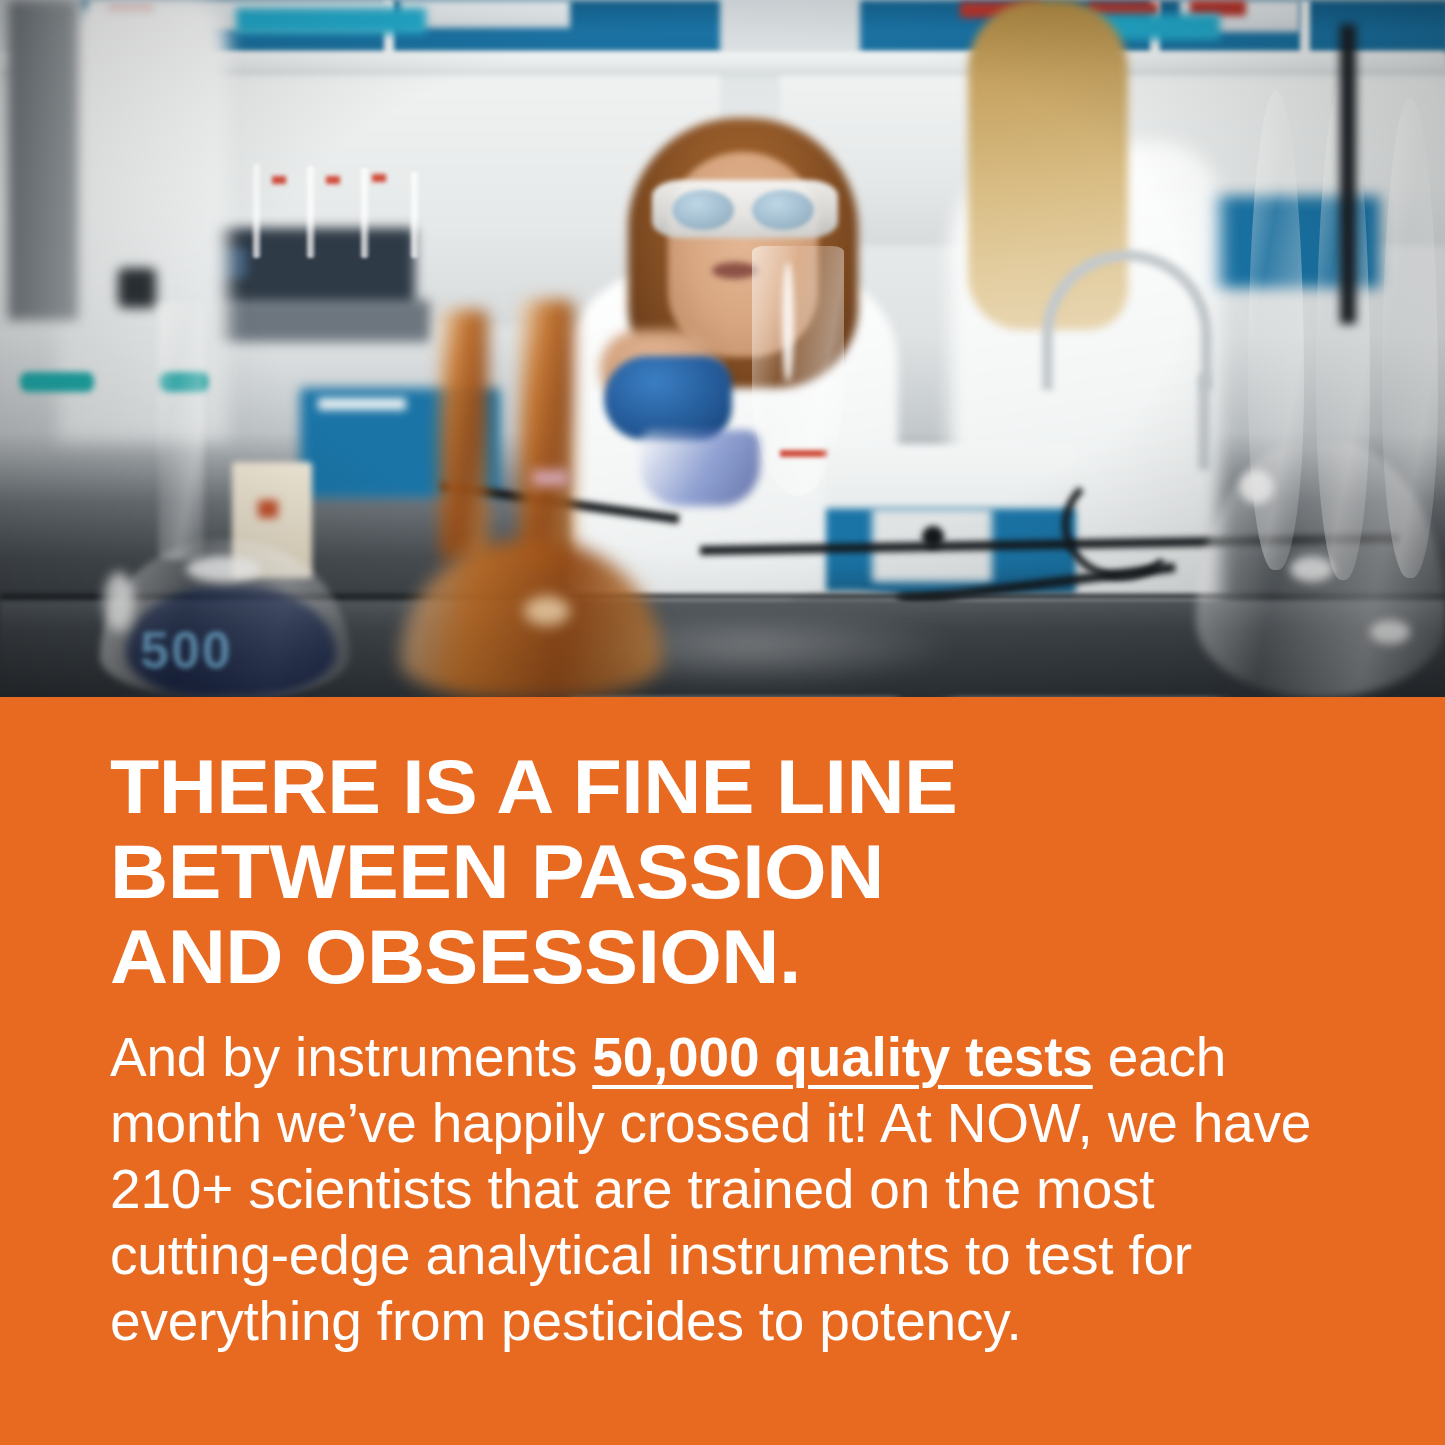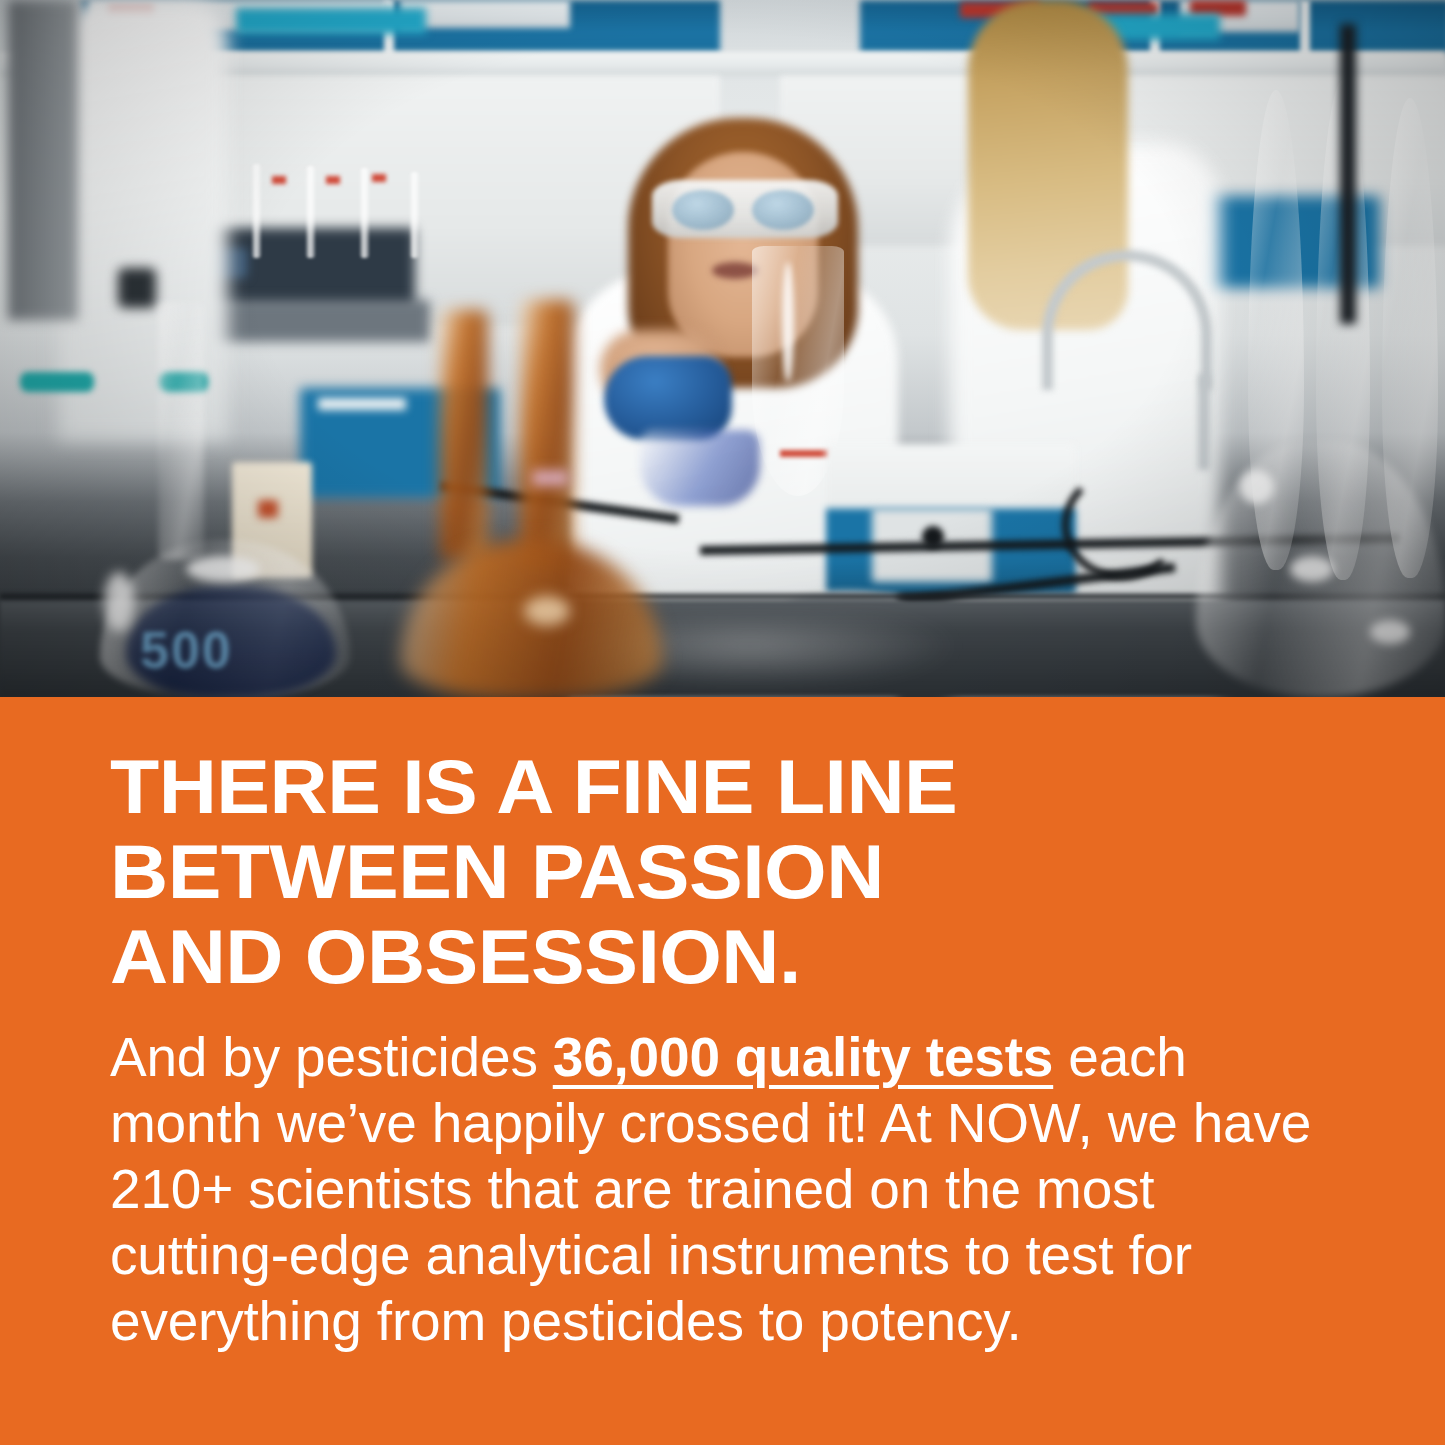--- a/index.html
+++ b/index.html
@@ -383,16 +383,16 @@
   </div>
 
   <div id="panel">
 
     <div id="headline">
       <span class="hl-line">THERE IS A FINE LINE</span>
       <span class="hl-line">BETWEEN PASSION</span>
       <span class="hl-line">AND OBSESSION.</span>
     </div>
 
-    <p id="body"><span>And by pesticides </span><span class="strong">36,000 quality tests</span><span> each month we’ve happily crossed it! At NOW, we have 210+ scientists that are trained on the most cutting-edge analytical instruments to test for everything from pesticides to potency.</span></p>
+    <p id="body"><span>And by instruments </span><span class="strong">50,000 quality tests</span><span> each month we’ve happily crossed it! At NOW, we have 210+ scientists that are trained on the most cutting-edge analytical instruments to test for everything from pesticides to potency.</span></p>
 
   </div>
 </div>
 
 </body></html>

